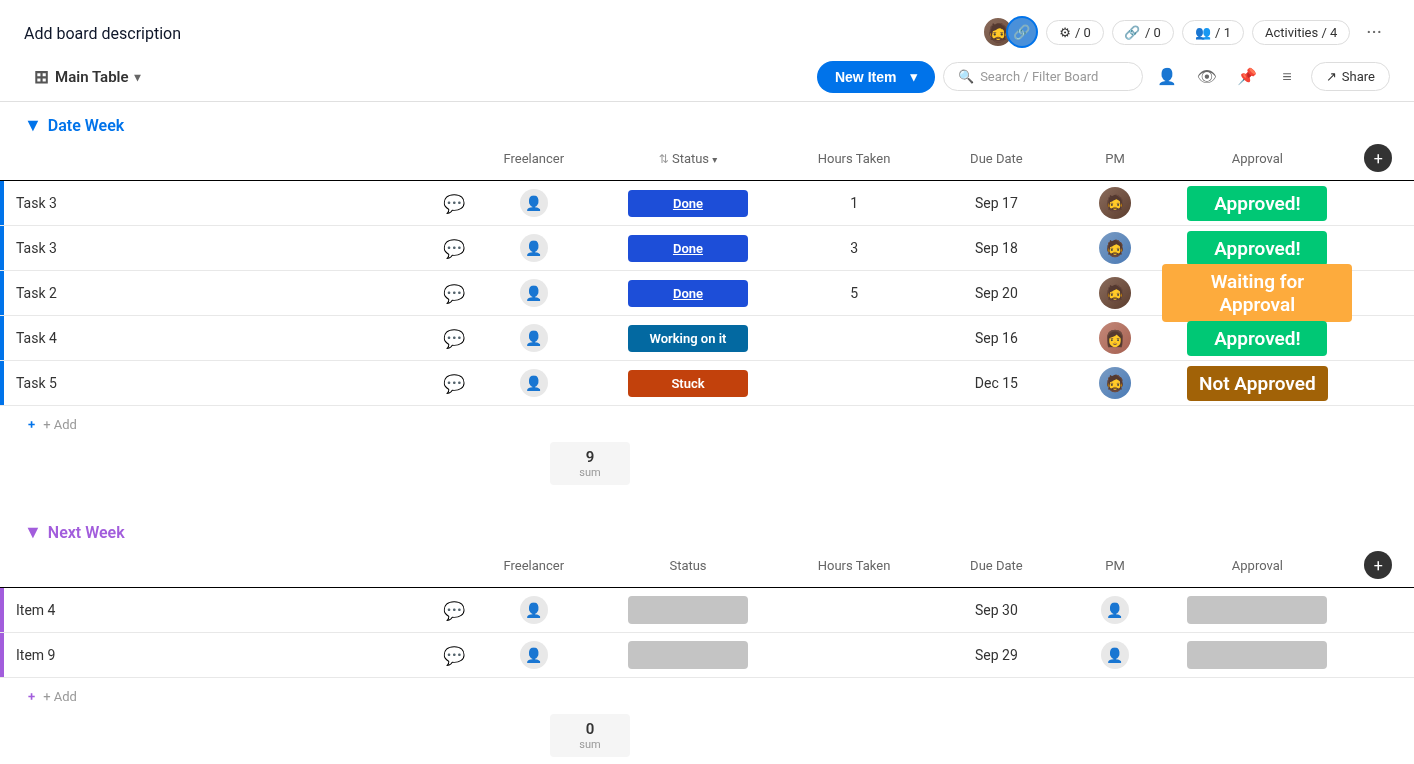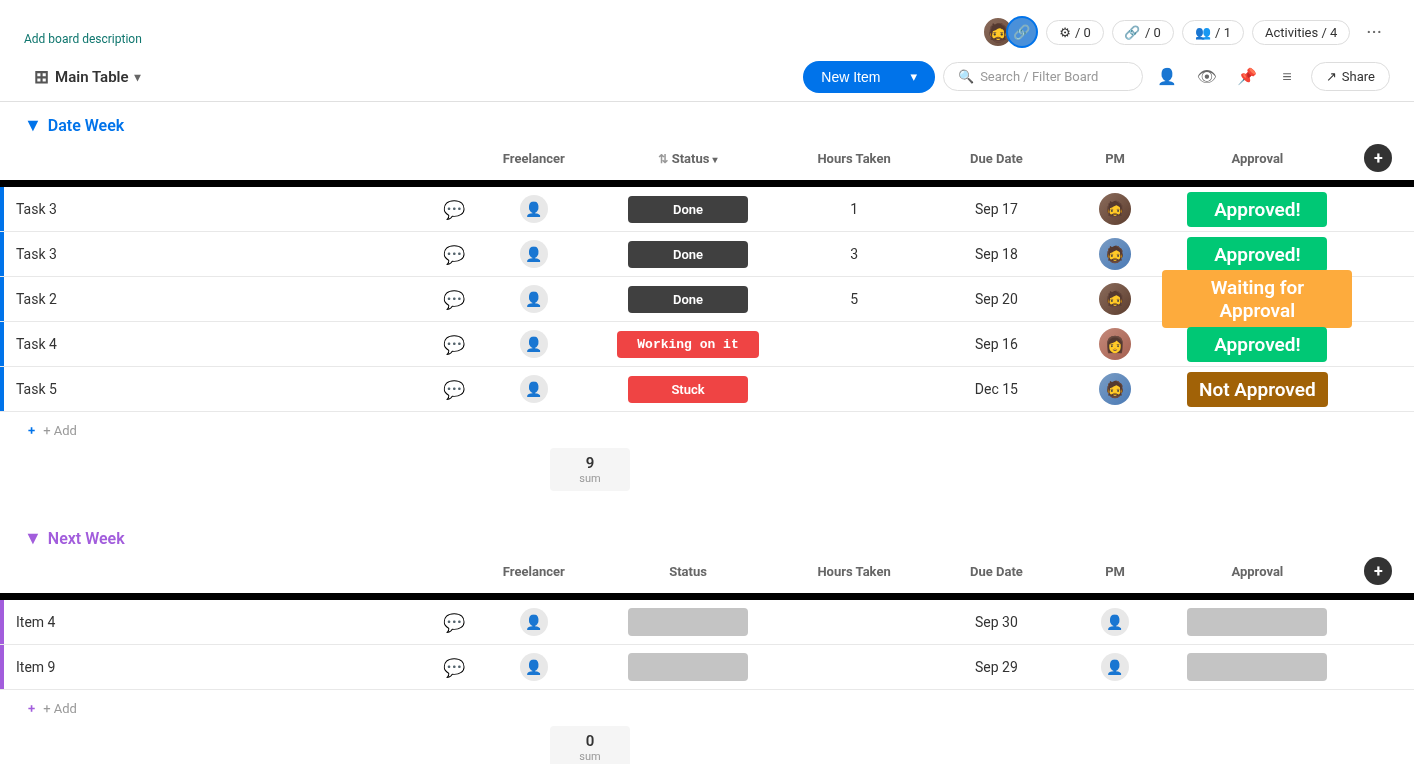--- a/index.html
+++ b/index.html
@@ -1,73 +1,73 @@
 <!DOCTYPE html>
 <html><head>
   <meta charset="utf-8">
   <style>
     * { box-sizing: border-box; margin: 0; padding: 0; }
     body { font-family: -apple-system, BlinkMacSystemFont, 'Segoe UI', Roboto, sans-serif; background: #fff; color: #333; font-size: 14px; }
 
     
     .top-header { padding: 16px 24px 4px; display: flex; align-items: flex-start; justify-content: space-between; }
     .app-title { font-size: 28px; font-weight: 700; color: #1f1f1f; }
-    .board-description { font-size: 12px; color: #0f766e; margin-top: 16px; }
+    .board-description { font-size: 16px; color: #0f172a; margin-top: 8px; }
     .header-right { display: flex; align-items: center; gap: 8px; }
 
     
     .avatar-group { display: flex; align-items: center; }
     .avatar-circle { width: 32px; height: 32px; border-radius: 50%; background: #ccc; border: 2px solid #fff; overflow: hidden; display: flex; align-items: center; justify-content: center; font-size: 12px; color: #666; }
     .avatar-circle.blue-ring { border: 2px solid #0073ea; }
 
     .header-pill { display: flex; align-items: center; gap: 4px; border: 1px solid #ddd; border-radius: 20px; padding: 4px 12px; font-size: 13px; color: #333; cursor: pointer; }
 
     .three-dots { font-size: 20px; cursor: pointer; color: #666; padding: 4px 8px; }
 
     
     .toolbar { display: flex; align-items: center; justify-content: space-between; padding: 8px 24px 8px; border-bottom: 1px solid #e0e0e0; }
     .toolbar-left { display: flex; align-items: center; gap: 8px; }
     .main-table-btn { display: flex; align-items: center; gap: 6px; font-size: 15px; font-weight: 600; color: #333; cursor: pointer; padding: 6px 10px; border-radius: 6px; }
     .table-icon { font-size: 18px; color: #555; }
     .chevron-down { font-size: 12px; color: #666; }
 
     .toolbar-right { display: flex; align-items: center; gap: 8px; }
-    .new-item-btn { background: #0073ea; color: #fff; border: none; border-radius: 20px; padding: 8px 18px; font-size: 14px; font-weight: 400; cursor: pointer; display: flex; align-items: center; gap: 22px; }
+    .new-item-btn { background: #0073ea; color: #fff; border: none; border-radius: 20px; padding: 8px 18px; font-size: 14px; font-weight: 700; cursor: pointer; display: flex; align-items: center; gap: 6px; }
     .search-box { display: flex; align-items: center; border: 1px solid #ddd; border-radius: 20px; padding: 6px 14px; gap: 6px; font-size: 13px; color: #999; min-width: 200px; cursor: text; }
     .toolbar-icon-btn { width: 32px; height: 32px; display: flex; align-items: center; justify-content: center; cursor: pointer; color: #666; font-size: 16px; border-radius: 6px; }
     .share-btn { border: 1px solid #ddd; border-radius: 20px; padding: 6px 14px; font-size: 13px; cursor: pointer; display: flex; align-items: center; gap: 5px; }
 
     
     .main-content { padding: 0; overflow-x: auto; }
 
     
     .group-section { margin-bottom: 24px; }
     .group-title { font-size: 16px; font-weight: 600; }
     .group-title.blue { color: #0073ea; }
     .group-title.purple { color: #a25ddc; }
 
     
     .board-table { width: 100%; border-collapse: collapse; }
-    .board-table th { font-size: 13px; font-weight: 700; color: #666; padding: 8px 12px; border-bottom: 7px solid #000000; text-align: center; white-space: nowrap; }
+    .board-table th { font-size: 13px; font-weight: 400; color: #666; padding: 8px 12px; border-bottom: 1px solid #000000; text-align: center; white-space: nowrap; }
     .board-table th.task-col { text-align: left; padding-left: 80px; }
     .board-table td { padding: 0; border-bottom: 1px solid #e8e8e8; }
 
     .row-item { display: flex; align-items: center; height: 44px; }
     .row-border { width: 4px; background: #0073ea; height: 100%; flex-shrink: 0; }
     .row-border.purple { background: #a25ddc; }
     .row-task { flex: 1; padding: 0 8px 0 12px; font-size: 14px; color: #333; min-width: 200px; }
     .row-comment { width: 40px; display: flex; align-items: center; justify-content: center; color: #ccc; font-size: 18px; cursor: pointer; }
     .col-avatar { display: flex; justify-content: center; align-items: center; height: 44px; }
     .user-avatar { width: 28px; height: 28px; border-radius: 50%; background: #e8e8e8; display: flex; align-items: center; justify-content: center; font-size: 14px; color: #999; overflow: hidden; }
 
     .status-cell { display: flex; justify-content: center; align-items: center; height: 44px; }
     .status-badge { padding: 6px 20px; border-radius: 4px; font-size: 13px; font-weight: 600; color: #fff; text-align: center; min-width: 120px; }
-    .status-done { background: #404040; }
-    .status-working { background: #ef4444; font-family: Liberation Mono, monospace; }
-    .status-stuck { background: #ef4444; }
+    .status-done { background: #1d4ed8; text-decoration: underline; }
+    .status-working { background: #0369a1; }
+    .status-stuck { background: #c2410c; }
     .status-empty { background: #c4c4c4; min-width: 120px; height: 28px; border-radius: 4px; }
 
     .approval-badge { padding: 6px 12px; border-radius: 4px; font-size: 19px; font-weight: 600; color: #fff; text-align: center; min-width: 140px; }
     .approval-approved { background: #00c875; }
     .approval-waiting { background: #fdab3d; }
     .approval-not { background: #a16207; }
     .approval-empty { background: #c4c4c4; min-width: 140px; height: 28px; border-radius: 4px; }
 
     .hours-cell { text-align: center; font-size: 14px; color: #333; height: 44px; display: flex; align-items: center; justify-content: center; }
     .due-date-cell { text-align: center; font-size: 14px; color: #333; height: 44px; display: flex; align-items: center; justify-content: center; }

